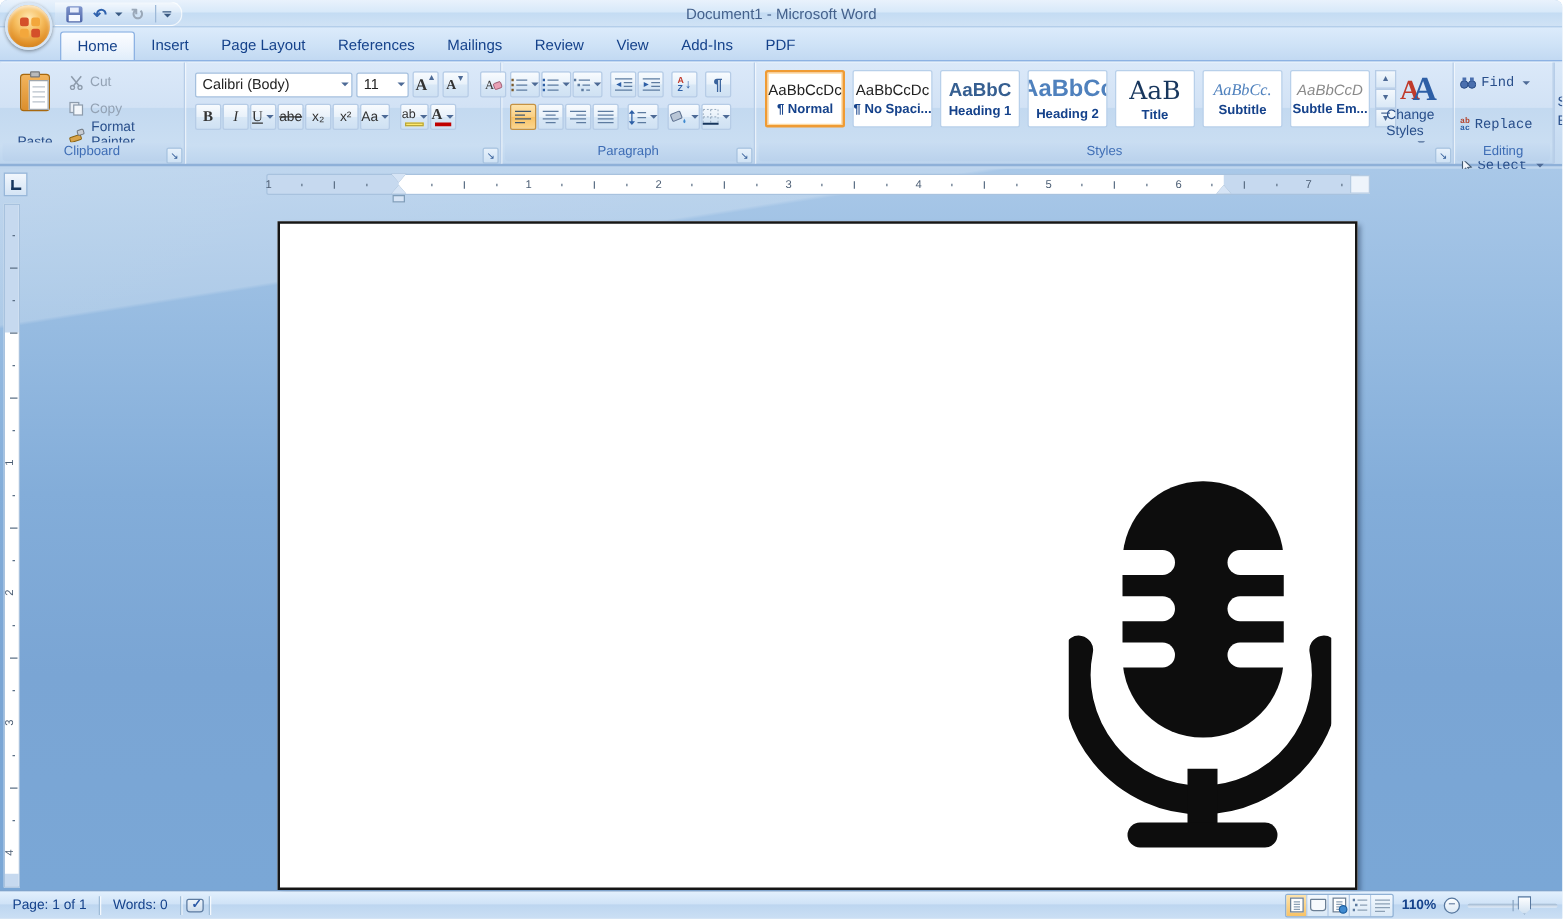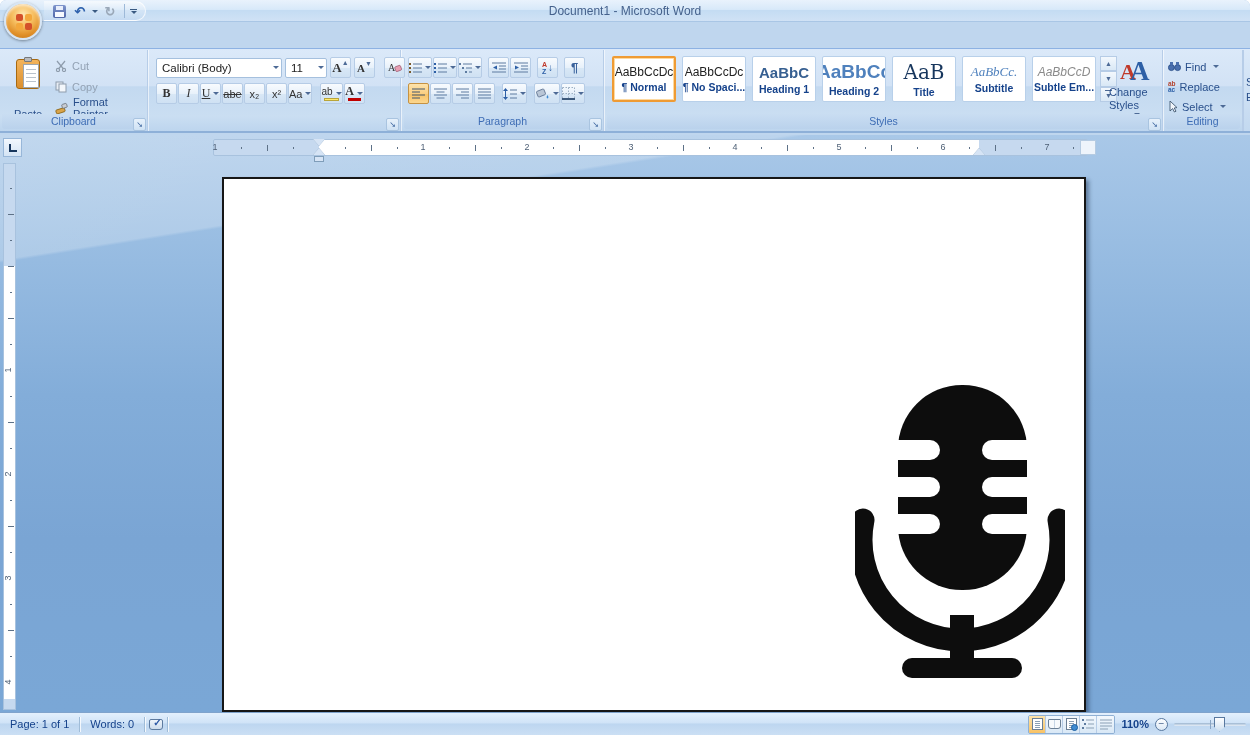--- a/index.html
+++ b/index.html
@@ -114,21 +114,21 @@
   .ssb { flex:1; border:1px solid #b6cce6; background:linear-gradient(180deg,#f3f8fd,#d9e8f6); font-size:7px; color:#4d6a96;
     display:flex; align-items:center; justify-content:center; flex-direction:column; }
   .ssb .bar { width:7px; height:1px; background:#4d6a96; margin-bottom:1px; }
   .chg-styles { position:absolute; top:4px; width:52px; height:72px; display:flex; flex-direction:column; align-items:center; border-radius:3px; }
   .chg-ic { position:relative; width:30px; height:30px; margin-top:2px; }
   .chg-ic .a1 { position:absolute; left:0px; top:3px; font-family:"Liberation Serif",serif; font-size:22px; font-weight:bold; color:#c03a2b; }
   .chg-ic .a2 { position:absolute; left:10px; top:0px; font-family:"Liberation Serif",serif; font-size:27px; font-weight:bold; color:#2d5fa6; }
   .chg-label { font-size:11px; color:#294f8b; line-height:13px; }
 
   
-  .edit-list { position:absolute; left:5px; top:8px; display:flex; flex-direction:column; gap:3px; }
+  .edit-list { position:absolute; left:5px; top:8px; display:flex; flex-direction:column; gap:16px;font-family:Liberation Mono, monospace; }
   .edit-item { display:flex; align-items:center; gap:4px; height:17px; font-size:11px; color:#294f8b; }
   .replace-ic { display:flex; flex-direction:column; font-size:6.5px; line-height:6px; font-weight:bold; }
   .replace-ic .t { color:#b3432e; } .replace-ic .b { color:#2d5fa6; }
 
   .sliver { position:absolute; right:0; top:1px; bottom:0; width:7px; border-left:1px solid #b7cde8;
     background:linear-gradient(180deg,#dbe9f9,#c3d9f0); font-size:11px; color:#294f8b; overflow:hidden; }
   .sliver span { position:absolute; left:2px; }
 
   
   .docarea { position:absolute; left:0; top:135px; right:0; bottom:23px;
@@ -216,20 +216,33 @@
 
   <div class="orb">
     <span class="orb-logo">
         <i></i>
         <i></i>
         <i></i>
         <i></i>
       </span>
   </div>
 
+  <div class="tabrow">
+    <div class="tabs">
+      <span class="tab active">Home</span>
+      <span class="tab">Insert</span>
+      <span class="tab">Page Layout</span>
+      <span class="tab">References</span>
+      <span class="tab">Mailings</span>
+      <span class="tab">Review</span>
+      <span class="tab">View</span>
+      <span class="tab">Add-Ins</span>
+      <span class="tab">PDF</span>
+    </div>
+  </div>
 
   <div class="ribbon">
 
     <div class="group" style="left:0;width:148px;">
       <div class="paste-btn">
         <span class="clipboard-ic">
             <span class="clip"></span>
             <span class="sheet"></span>
           </span>
         <span class="paste-label">Paste</span>

